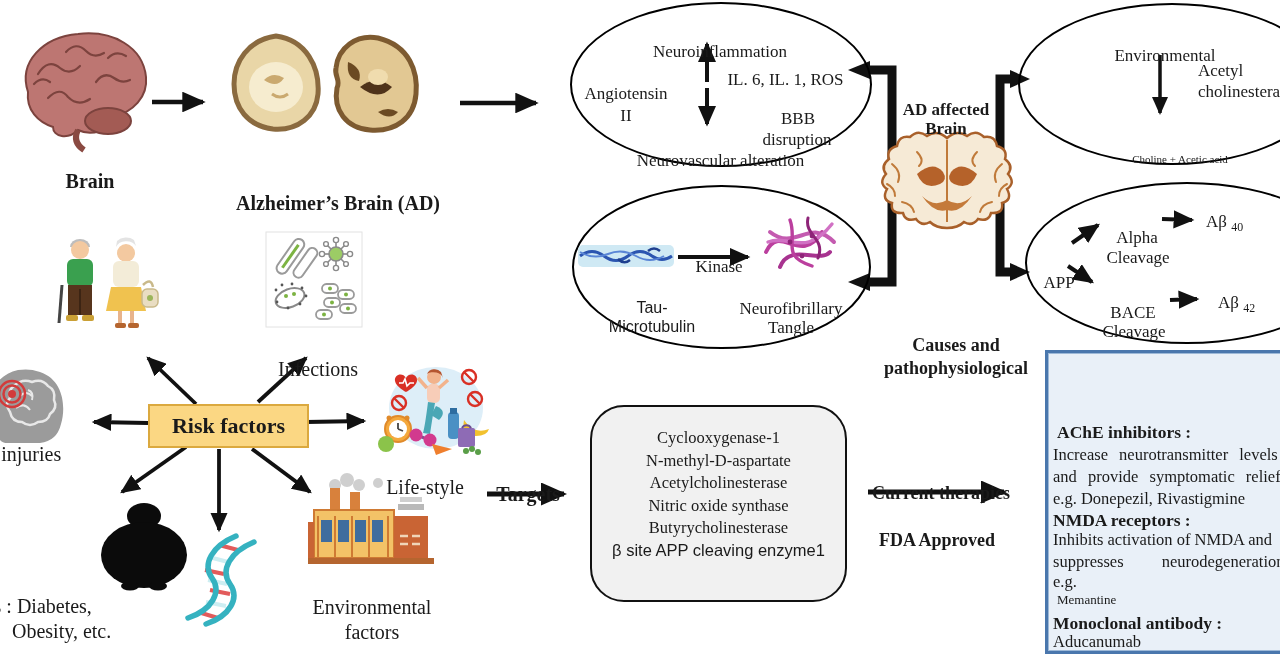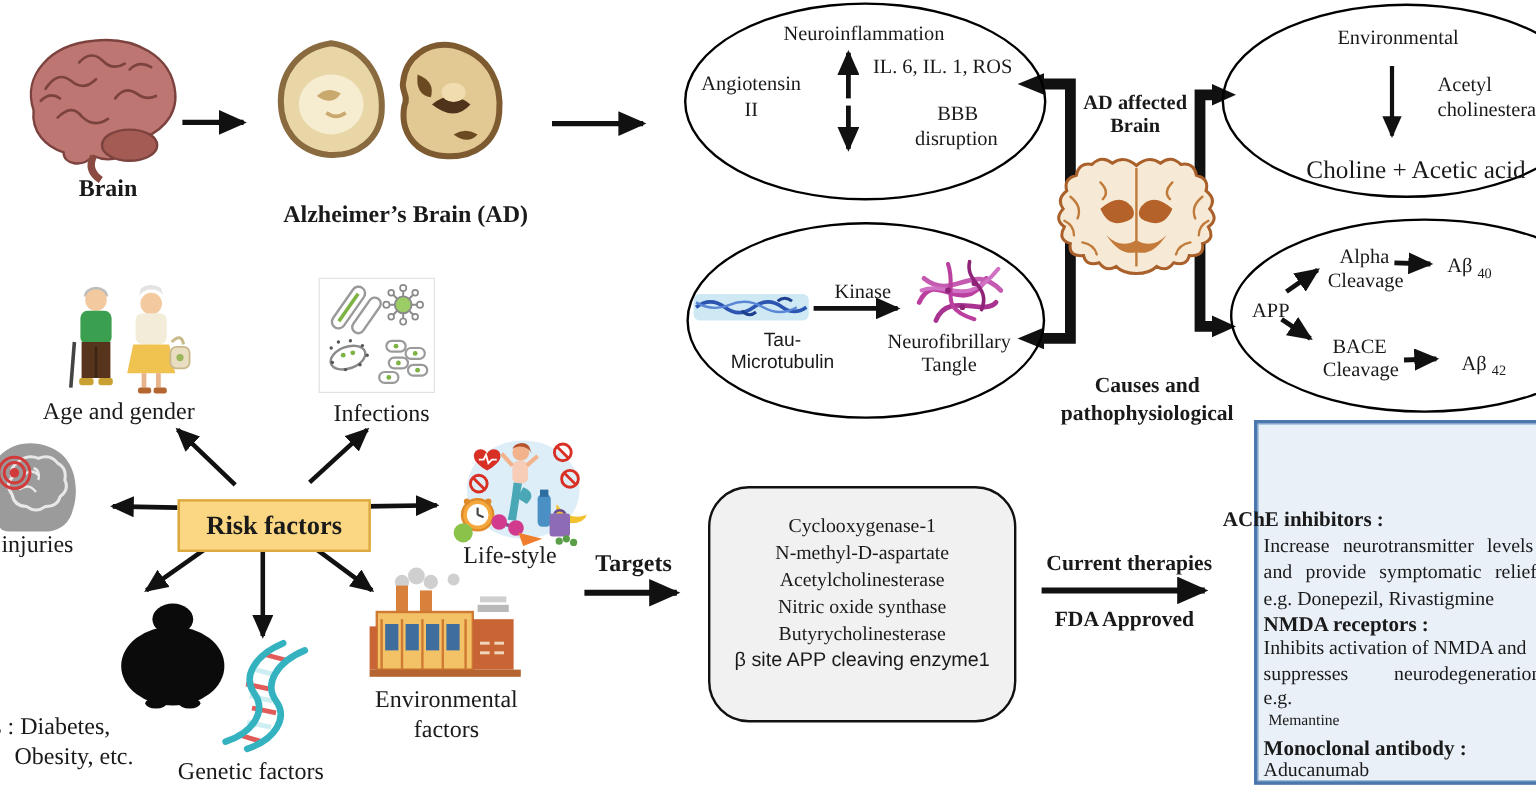--- a/index.html
+++ b/index.html
@@ -1,24 +1,24 @@
 <!DOCTYPE html>
 <html><head>
 <meta charset="utf-8">
 <style>
   html,body{margin:0;padding:0;background:#fff;}
   .canvas{position:relative;width:1280px;height:658px;overflow:hidden;background:#ffffff;
           font-family:"Liberation Serif",serif;color:#1a1a1a;}
   .lbl{position:absolute;white-space:nowrap;color:#1a1a1a;line-height:1.15;}
-  .ctr{text-align:center;}
+  .ctr{text-align:center;margin-top:24px;}
   .b{font-weight:bold;}
   .sans{font-family:"Liberation Sans",sans-serif;}
   .ellipse{position:absolute;border:2.5px solid #000;border-radius:50%;background:transparent;}
   .riskbox{position:absolute;left:148px;top:404px;width:157px;height:40px;
-           background:#fbd783;border:2px solid #dba93f;display:flex;align-items:center;justify-content:center;margin-top:12px;}
+           background:#fbd783;border:2px solid #dba93f;display:flex;align-items:center;justify-content:center;}
   .targetsbox{position:absolute;left:590px;top:405px;width:253px;height:193px;background:#f1f1f1;
               border:2.5px solid #111;border-radius:34px;}
   .targetsbox .titem{height:22.6px;text-align:center;font-size:16.5px;}
   .panel{position:absolute;left:1045px;top:350px;width:262px;height:298px;background:#e9f0f8;
          border:3px solid #4a77ad;box-shadow:0 0 0 1px #9db9d8 inset;}
   .jw{word-spacing:7px;}
   .jw2{word-spacing:34px;}
   svg{position:absolute;overflow:visible;}
   sub{font-size:70%;}
 </style>
@@ -392,25 +392,26 @@
 
   <div class="lbl b ctr" style="left:40px;top:146px;width:100px;font-size:20px">Brain</div>
   <div class="lbl b ctr" style="left:228px;top:168px;width:220px;font-size:20px">Alzheimer’s Brain (AD)</div>
 
   <div class="lbl ctr" style="left:620px;top:18px;width:200px;font-size:17px">Neuroinflammation</div>
   <div class="lbl ctr" style="left:576px;top:60px;width:100px;font-size:17px">Angiotensin</div>
   <div class="lbl ctr" style="left:576px;top:82px;width:100px;font-size:17px">II</div>
   <div class="lbl ctr" style="left:718px;top:46px;width:135px;font-size:17px">IL. 6, IL. 1, ROS</div>
   <div class="lbl ctr" style="left:768px;top:85px;width:60px;font-size:17px">BBB</div>
   <div class="lbl ctr" style="left:752px;top:106px;width:90px;font-size:17px">disruption</div>
+  <div class="lbl ctr" style="left:618px;top:127px;width:205px;font-size:17px">Neurovascular alteration</div>
 
   <div class="lbl ctr" style="left:1090px;top:22px;width:150px;font-size:17px">Environmental</div>
   <div class="lbl" style="left:1198px;top:61px;font-size:17px">Acetyl</div>
   <div class="lbl" style="left:1198px;top:82px;font-size:17px">cholinesterase</div>
-  <div class="lbl ctr" style="left:1080px;top:129px;width:200px;font-size:21px">Choline + Acetic acid</div>
+  <div class="lbl ctr" style="left:1080px;top:129px;width:200px;font-size:11px">Choline + Acetic acid</div>
 
   <div class="lbl ctr" style="left:683px;top:233px;width:72px;font-size:17px">Kinase</div>
   <div class="lbl ctr sans" style="left:598px;top:275px;width:108px;font-size:16px">Tau-</div>
   <div class="lbl ctr sans" style="left:594px;top:294px;width:116px;font-size:16px">Microtubulin</div>
   <div class="lbl ctr" style="left:728px;top:275px;width:126px;font-size:17px">Neurofibrillary</div>
   <div class="lbl ctr" style="left:728px;top:294px;width:126px;font-size:17px">Tangle</div>
 
   <div class="lbl ctr" style="left:1036px;top:249px;width:46px;font-size:17px">APP</div>
   <div class="lbl ctr" style="left:1106px;top:204px;width:62px;font-size:17px">Alpha</div>
   <div class="lbl ctr" style="left:1100px;top:224px;width:76px;font-size:17px">Cleavage</div>
@@ -420,21 +421,20 @@
   <div class="lbl" style="left:1218px;top:293px;font-size:17px"><span>Aβ</span>&nbsp;<sub>42</sub></div>
 
   <div class="lbl b ctr" style="left:895px;top:76px;width:102px;font-size:17px">AD affected</div>
   <div class="lbl b ctr" style="left:895px;top:95px;width:102px;font-size:17px">Brain</div>
   <div class="lbl b ctr" style="left:870px;top:311px;width:172px;font-size:18px">Causes and</div>
   <div class="lbl b ctr" style="left:870px;top:334px;width:172px;font-size:18px">pathophysiological</div>
 
   <div class="riskbox">
     <span class="b" style="font-size:22px">Risk factors</span>
   </div>
-  <div class="lbl ctr" style="left:25px;top:332px;width:148px;font-size:20px">Age and gender</div>
   <div class="lbl ctr" style="left:268px;top:334px;width:100px;font-size:20px">Infections</div>
   <div class="lbl" style="left:-46px;top:443px;font-size:20px">Head injuries</div>
   <div class="lbl" style="left:-52px;top:595px;font-size:20px">Others : Diabetes,</div>
   <div class="lbl" style="left:12px;top:620px;font-size:20px">Obesity, etc.</div>
   <div class="lbl ctr" style="left:140px;top:632px;width:138px;font-size:20px">Genetic factors</div>
   <div class="lbl ctr" style="left:303px;top:572px;width:138px;font-size:20px">Environmental</div>
   <div class="lbl ctr" style="left:303px;top:597px;width:138px;font-size:20px">factors</div>
   <div class="lbl ctr" style="left:372px;top:452px;width:106px;font-size:20px">Life-style</div>
 
   <div class="lbl b ctr" style="left:486px;top:459px;width:84px;font-size:20px">Targets</div>
@@ -446,21 +446,21 @@
       <div class="titem">Nitric oxide synthase</div>
       <div class="titem">Butyrycholinesterase</div>
       <div class="titem sans">β site APP cleaving enzyme1</div>
     </div>
   </div>
 
   <div class="lbl b ctr" style="left:862px;top:459px;width:158px;font-size:18px">Current therapies</div>
   <div class="lbl b ctr" style="left:866px;top:506px;width:142px;font-size:18px">FDA Approved</div>
 
   <div class="panel"></div>
-  <div class="lbl b" style="left:1019px;top:422px;font-size:17.5px">AChE inhibitors :</div>
+  <div class="lbl b" style="left:1057px;top:422px;font-size:17.5px">AChE inhibitors :</div>
   <div class="lbl jw" style="left:1053px;top:446px;font-size:16.5px">Increase neurotransmitter levels</div>
   <div class="lbl jw" style="left:1053px;top:468px;font-size:16.5px">and provide symptomatic relief</div>
   <div class="lbl" style="left:1053px;top:490px;font-size:16.5px">e.g. Donepezil, Rivastigmine</div>
   <div class="lbl b" style="left:1053px;top:510px;font-size:17.5px">NMDA receptors :</div>
   <div class="lbl" style="left:1053px;top:531px;font-size:16.5px">Inhibits activation of NMDA and</div>
   <div class="lbl jw2" style="left:1053px;top:553px;font-size:16.5px">suppresses neurodegeneration</div>
   <div class="lbl" style="left:1053px;top:573px;font-size:16.5px">e.g.</div>
   <div class="lbl" style="left:1057px;top:593px;font-size:13px">Memantine</div>
   <div class="lbl b" style="left:1053px;top:613px;font-size:17.5px">Monoclonal antibody :</div>
   <div class="lbl" style="left:1053px;top:633px;font-size:16.5px">Aducanumab</div>

